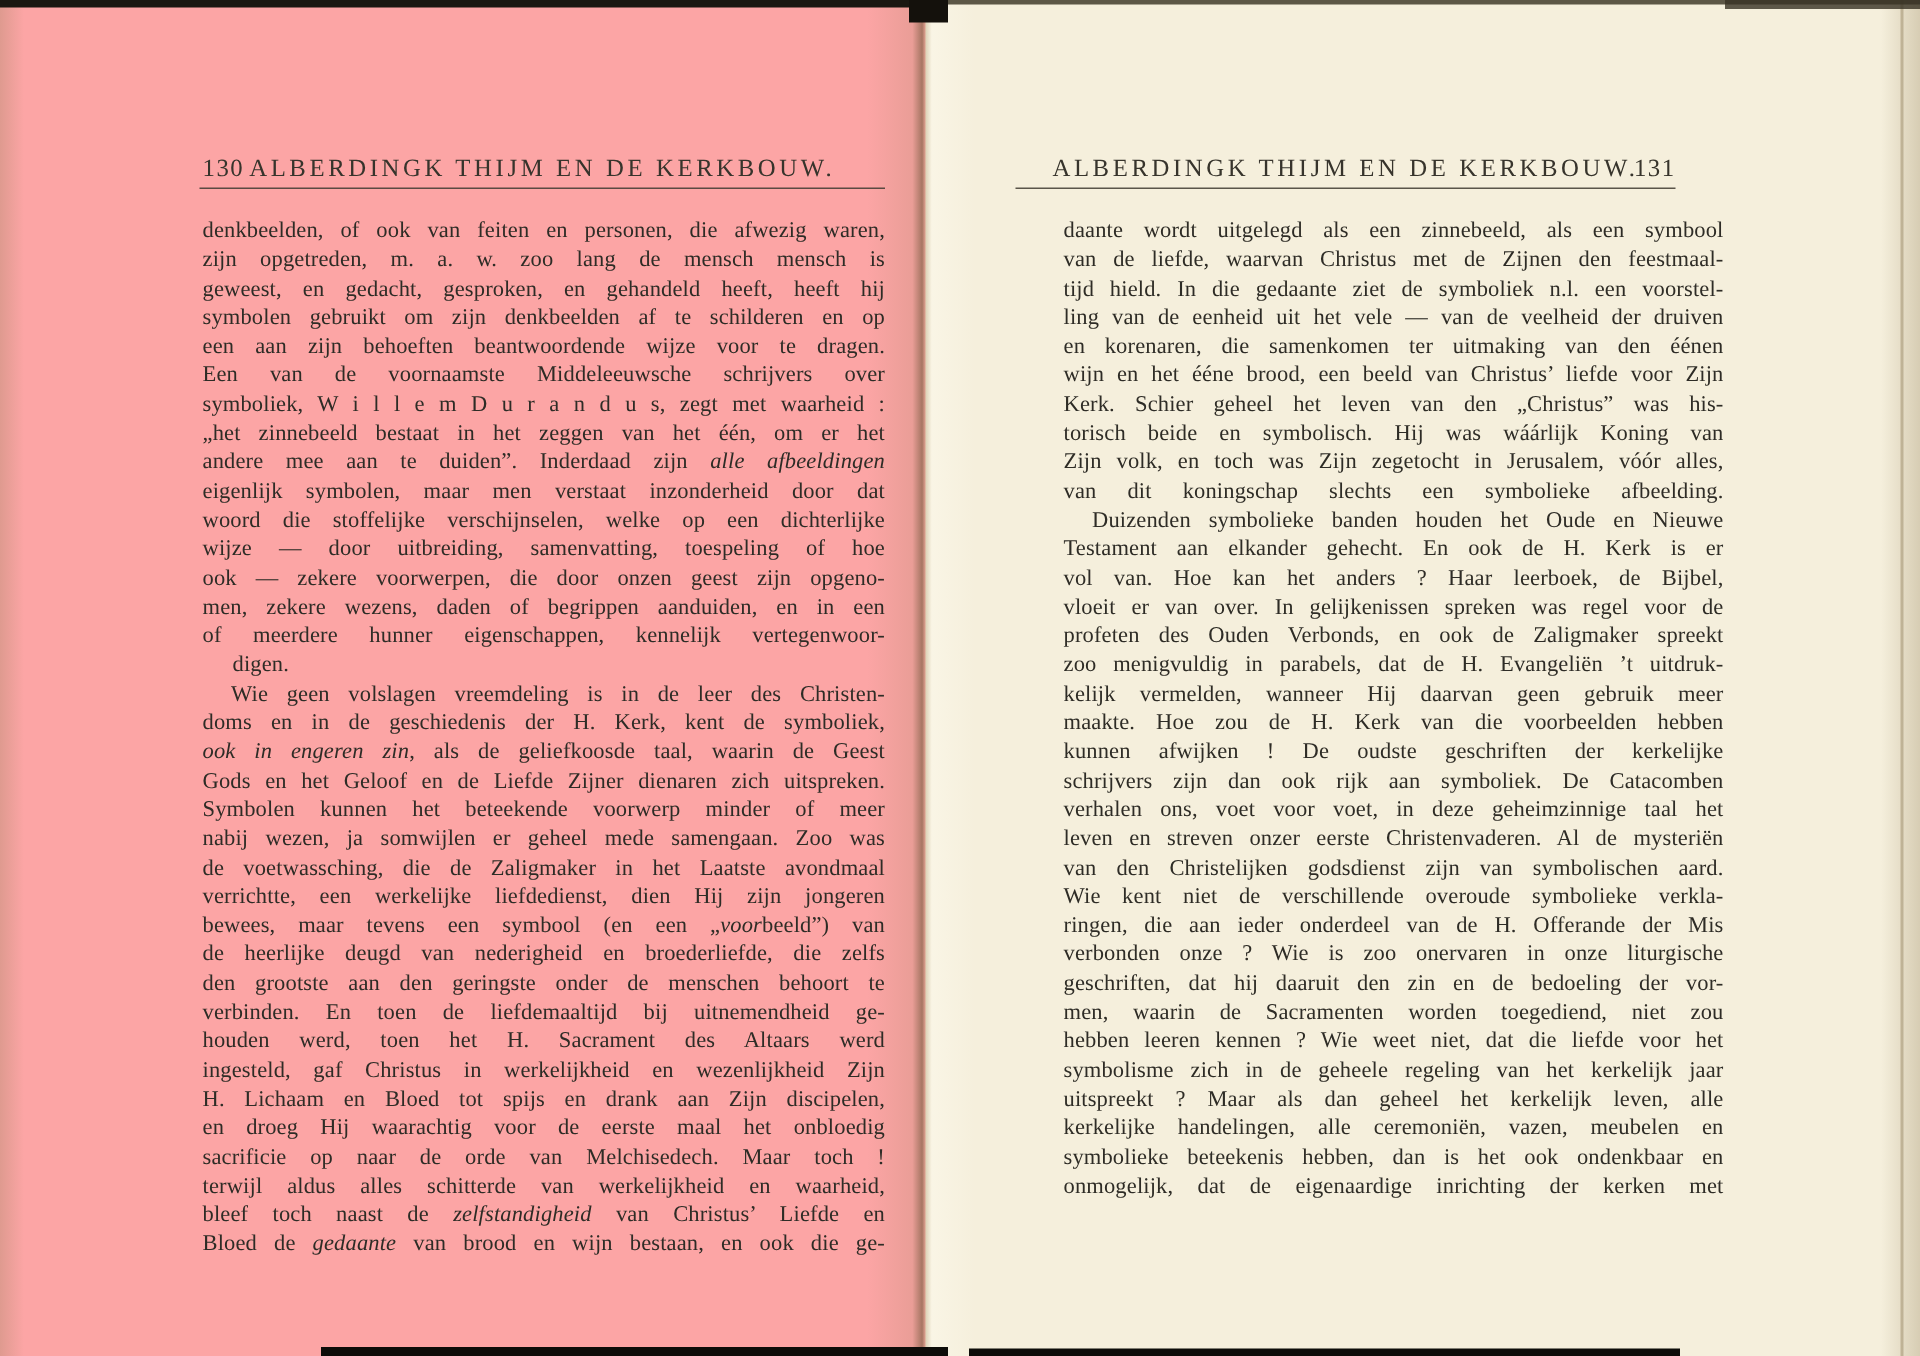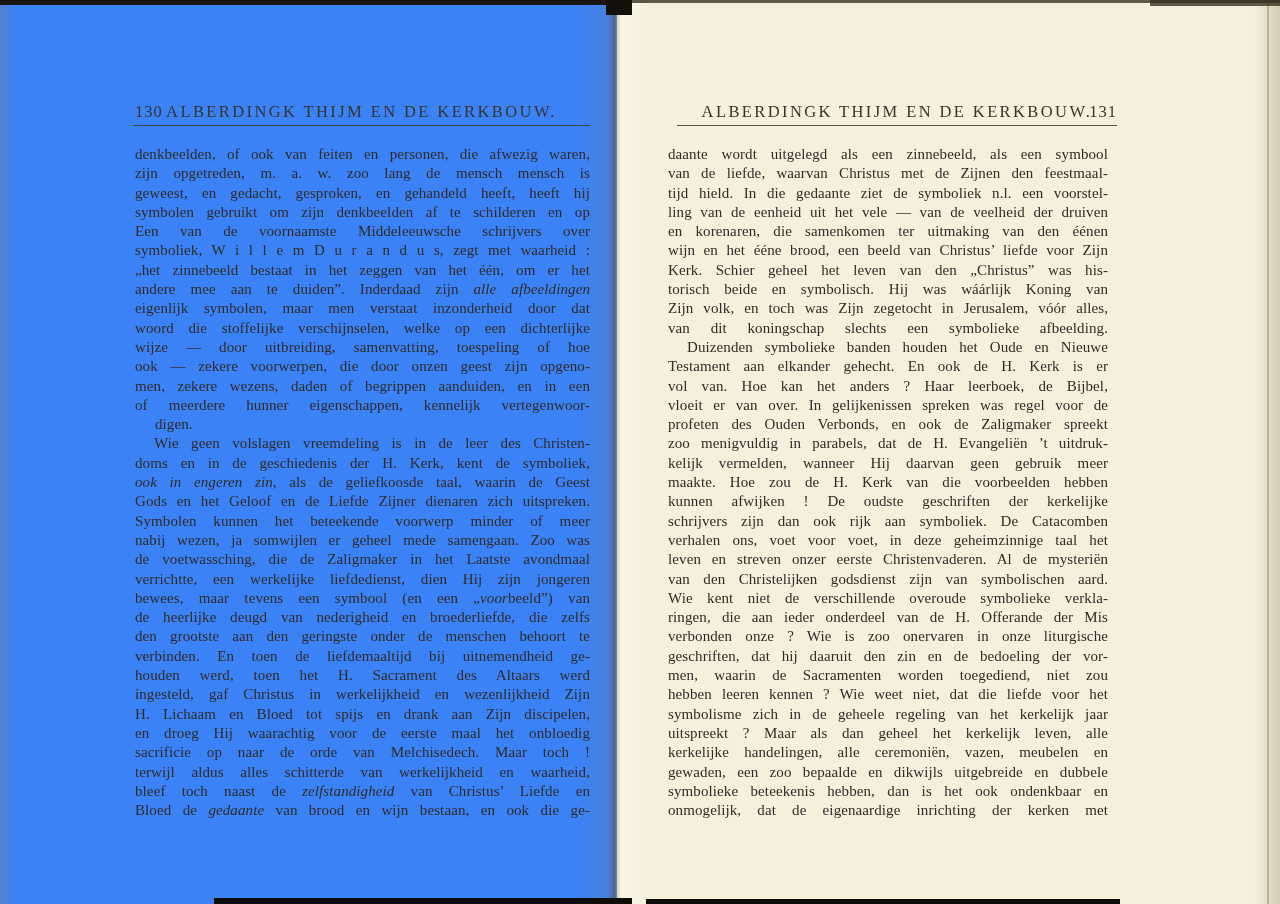--- a/index.html
+++ b/index.html
@@ -1,18 +1,18 @@
 <!DOCTYPE html>
 <html><head>
 <meta charset="utf-8">
 <style>
   html,body{margin:0;padding:0;background:#d8d0bb;}
   .scan{
     position:relative;width:1280px;height:904px;overflow:hidden;
-    background:#3b82f6;
+    background:#fca5a5;
     font-family:"Liberation Serif", serif;color:#2e2c26;
   }
   
   .page-right-bg{position:absolute;left:617px;top:0;width:663px;height:904px;background:#f5efdc;}
   
   .edge-left{position:absolute;left:0;top:0;width:16px;height:904px;
     background:linear-gradient(90deg,rgba(146,126,86,.28),rgba(146,126,86,0));}
   .edge-right{position:absolute;left:1254px;top:0;width:26px;height:904px;
     background:linear-gradient(90deg,rgba(146,126,86,0),rgba(146,126,86,.30));}
   .edge-right-line{position:absolute;left:1267px;top:0;width:2px;height:904px;background:rgba(120,100,60,.35);}
@@ -40,21 +40,21 @@
   .header-left{left:133px;width:457px;}
   .header-left .pn{left:2px;}
   .header-right{left:677px;width:440px;}
   .header-right .pn{right:0;}
   .rule{position:absolute;top:125px;height:0;border-top:1.5px solid rgba(62,58,48,.85);}
   .rule-left{left:133px;width:457px;}
   .rule-right{left:677px;width:440px;}
   
   .textblock{position:absolute;top:145px;}
   .textblock-left{left:135px;width:455px;}
-  .textblock-right{left:668px;width:440px;}
+  .textblock-right{left:709px;width:440px;}
   .line{height:19.31px;line-height:19.31px;font-size:15px;
     text-align:justify;text-align-last:justify;letter-spacing:.1px;}
   .line.nj{text-align:left;text-align-last:left;margin-left:20px;}
   .line.ind{text-indent:19px;}
   .line i{}
 </style>
 </head>
 <body>
 
 <div class="scan">
@@ -75,20 +75,21 @@
   <div class="header header-left">
     <span class="pn">130</span>
     <span class="title">ALBERDINGK THIJM EN DE KERKBOUW.</span>
   </div>
   <div class="rule rule-left"></div>
   <div class="textblock textblock-left">
       <div class="line"><span>denkbeelden, of ook van feiten en personen, die afwezig waren,</span></div>
       <div class="line"><span>zijn opgetreden, m. a. w. zoo lang de mensch mensch is</span></div>
       <div class="line"><span>geweest, en gedacht, gesproken, en gehandeld heeft, heeft hij</span></div>
       <div class="line"><span>symbolen gebruikt om zijn denkbeelden af te schilderen en op</span></div>
+      <div class="line"><span>een aan zijn behoeften beantwoordende wijze voor te dragen.</span></div>
       <div class="line"><span>Een van de voornaamste Middeleeuwsche schrijvers over</span></div>
       <div class="line"><span>symboliek, W i l l e m D u r a n d u s, zegt met waarheid :</span></div>
       <div class="line"><span>„het zinnebeeld bestaat in het zeggen van het één, om er het</span></div>
       <div class="line"><span>andere mee aan te duiden”. Inderdaad zijn </span><i>alle afbeeldingen</i></div>
       <div class="line"><span>eigenlijk symbolen, maar men verstaat inzonderheid door dat</span></div>
       <div class="line"><span>woord die stoffelijke verschijnselen, welke op een dichterlijke</span></div>
       <div class="line"><span>wijze — door uitbreiding, samenvatting, toespeling of hoe</span></div>
       <div class="line"><span>ook — zekere voorwerpen, die door onzen geest zijn opgeno-</span></div>
       <div class="line"><span>men, zekere wezens, daden of begrippen aanduiden, en in een</span></div>
       <div class="line"><span>of meerdere hunner eigenschappen, kennelijk vertegenwoor-</span></div>
@@ -146,18 +147,17 @@
       <div class="line"><span>van den Christelijken godsdienst zijn van symbolischen aard.</span></div>
       <div class="line"><span>Wie kent niet de verschillende overoude symbolieke verkla-</span></div>
       <div class="line"><span>ringen, die aan ieder onderdeel van de H. Offerande der Mis</span></div>
       <div class="line"><span>verbonden onze ? Wie is zoo onervaren in onze liturgische</span></div>
       <div class="line"><span>geschriften, dat hij daaruit den zin en de bedoeling der vor-</span></div>
       <div class="line"><span>men, waarin de Sacramenten worden toegediend, niet zou</span></div>
       <div class="line"><span>hebben leeren kennen ? Wie weet niet, dat die liefde voor het</span></div>
       <div class="line"><span>symbolisme zich in de geheele regeling van het kerkelijk jaar</span></div>
       <div class="line"><span>uitspreekt ? Maar als dan geheel het kerkelijk leven, alle</span></div>
       <div class="line"><span>kerkelijke handelingen, alle ceremoniën, vazen, meubelen en</span></div>
-      <div class="line"><span>gewaden, een zoo bepaalde en dikwijls uitgebreide en dubbele</span></div>
       <div class="line"><span>symbolieke beteekenis hebben, dan is het ook ondenkbaar en</span></div>
       <div class="line"><span>onmogelijk, dat de eigenaardige inrichting der kerken met</span></div>
     </div>
 
 </div>
 
 </body></html>

